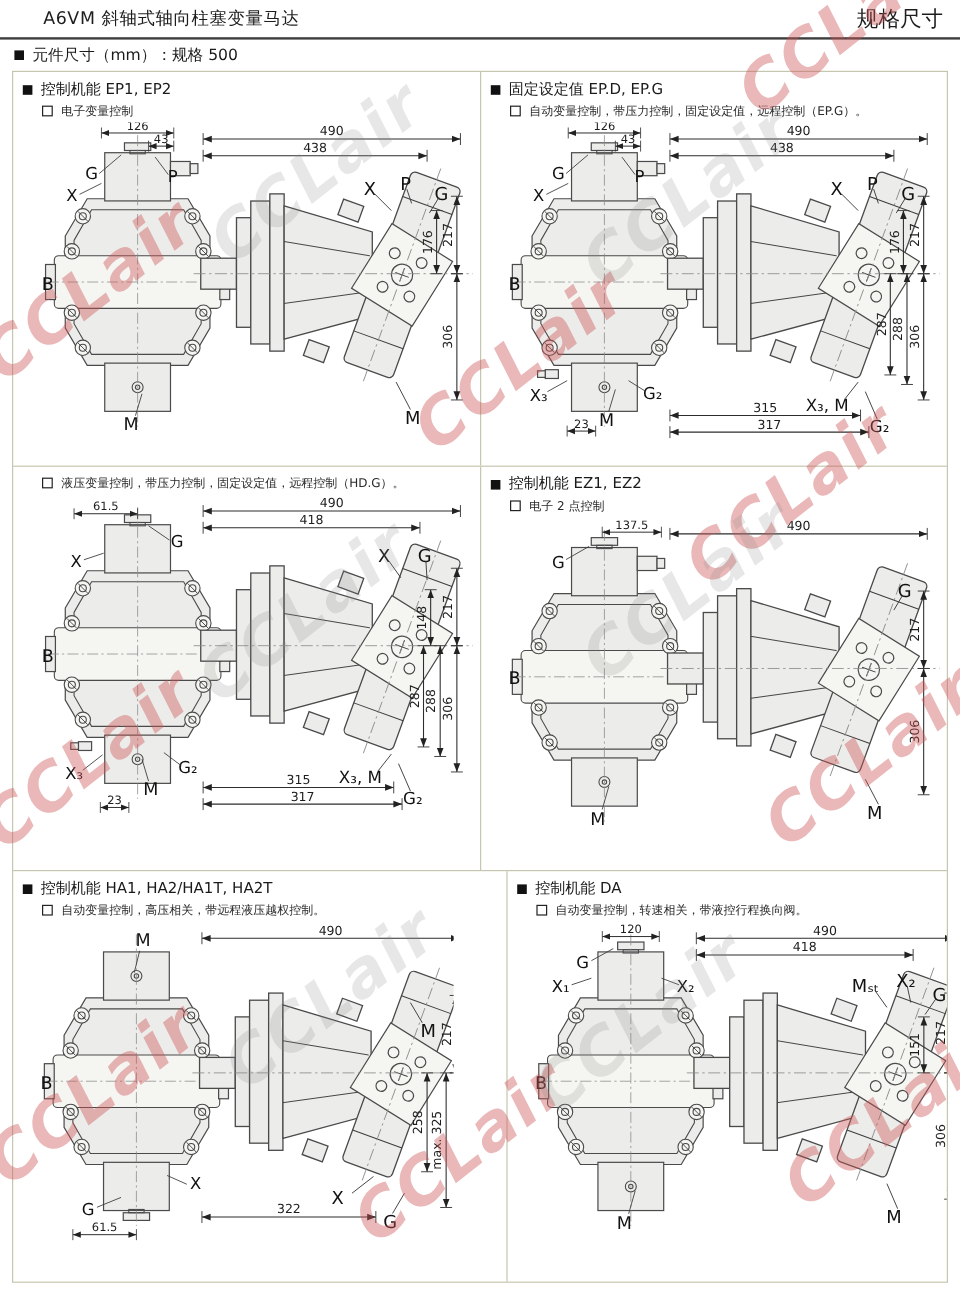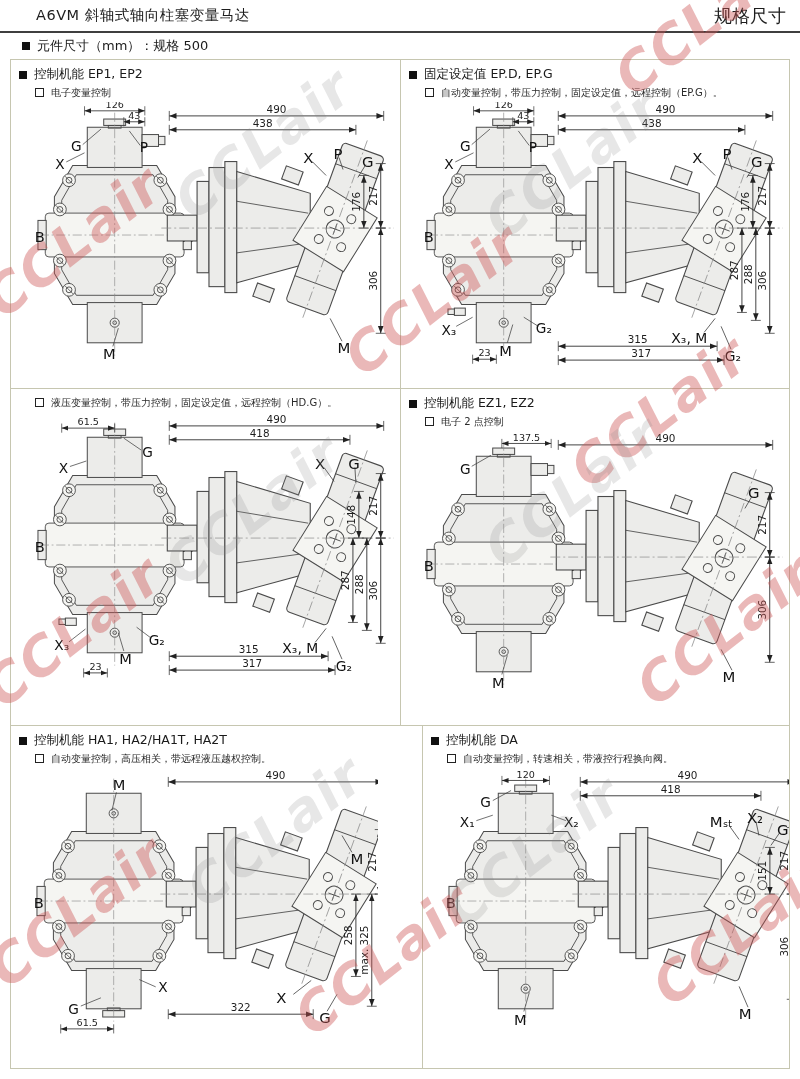--- a/index.html
+++ b/index.html
@@ -4,21 +4,21 @@
 <style>
   html,body{margin:0;padding:0;background:#fff;}
   #page{position:relative;width:800px;height:1079px;background:#fff;overflow:hidden;
         font-family:"DejaVu Sans","Liberation Sans",sans-serif;color:#222;}
   
   #header{display:flex;justify-content:space-between;align-items:center;
           height:31px;padding:0 14px 0 36px;border-bottom:2px solid #3f3f3f;}
   #header .htitle{font-size:14.5px;color:#1d1d1d;letter-spacing:0.5px;text-align:center;}
   #header .hright{font-size:18px;color:#1d1d1d;}
   
-  #subheader{display:flex;align-items:center;gap:7px;height:26px;padding-left:22px;font-size:13px;color:#1a1a1a;}
+  #subheader{display:flex;align-items:center;gap:7px;height:26px;padding-left:12px;font-size:13px;color:#1a1a1a;}
   .sq{display:inline-block;width:8px;height:8px;background:#111;flex:0 0 auto;}
   .osq{display:inline-block;width:7px;height:7px;background:#fff;border:1.3px solid #222;flex:0 0 auto;}
   
   #grid{margin:0 10px;border:1px solid #c6c6b0;}
   .grow{display:flex;}
   .grow + .grow{border-top:1px solid #c6c6b0;}
   .grow:nth-child(1){height:328px;}
   .grow:nth-child(2){height:336px;}
   .grow:nth-child(3){height:342px;gap:44px;}
   .panel{width:50%;box-sizing:border-box;padding:5px 6px 0 8px;overflow:hidden;}

